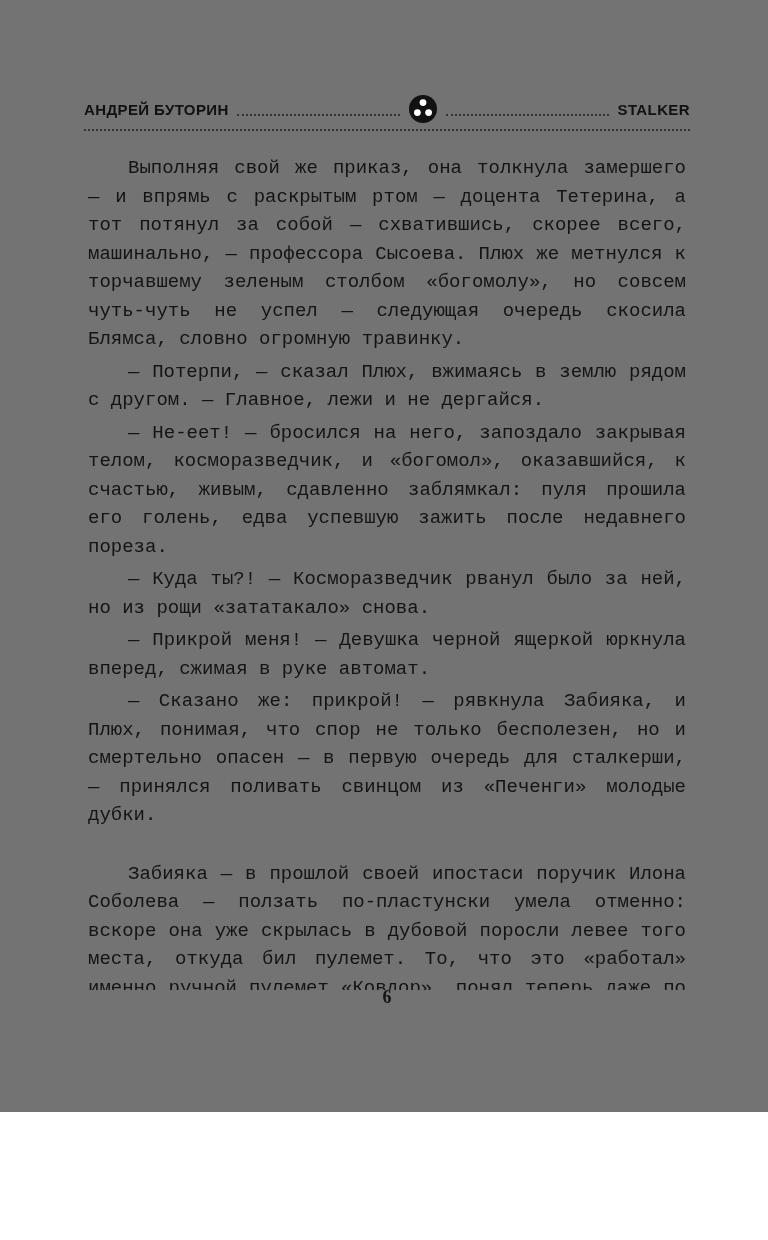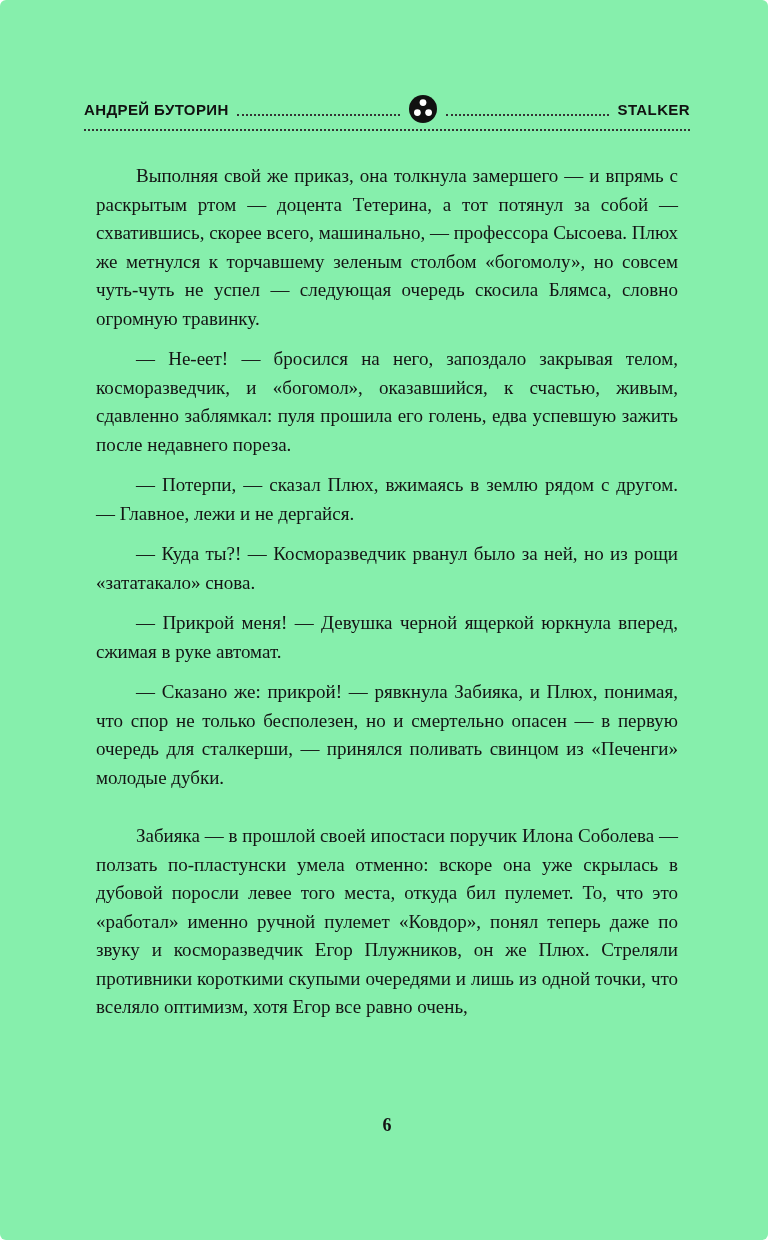--- a/index.html
+++ b/index.html
@@ -1,24 +1,23 @@
 <!DOCTYPE html>
 <html><head>
 <meta charset="utf-8">
 <style>
   html, body { margin: 0; padding: 0; background: #ffffff; }
   .page {
     position: relative;
     width: 768px;
-    height: 1240px;
-    background: #86efac;
+    height: 1112px;
+    background: #737373;
     color: #141414;
     font-family: "Liberation Serif", serif;
     overflow: hidden;
-    border-radius: 6px;
   }
 
   
   .header {
     position: absolute;
     top: 96px;
     left: 84px;
     right: 78px;
   }
   .header-row {
@@ -57,22 +56,23 @@
     left: 84px;
     right: 78px;
     bottom: 122px;
     overflow: hidden;
     font-size: 19px;
     line-height: 28.5px;
     text-align: justify;
     color: #141414;
   }
   .text-block p {
-    margin: 12px;
+    margin: 4px;
     text-indent: 40px;
+    font-family: Liberation Mono, monospace;
   }
   .text-block p.section-start {
     margin-top: 30px;
   }
 
   
   .page-number {
     position: absolute;
     bottom: 104px;
     left: 84px;
@@ -104,22 +104,22 @@
         </svg>
       </span>
       <span class="leader"></span>
       <span class="title">STALKER</span>
     </div>
     <div class="header-rule"></div>
   </div>
 
   <div class="text-block">
     <p>Выполняя свой же приказ, она толкнула замершего — и впрямь с раскрытым ртом — доцента Тетерина, а тот потянул за собой — схватившись, скорее всего, машинально, — профессора Сысоева. Плюх же метнулся к торчавшему зеленым столбом «богомолу», но совсем чуть-чуть не успел — следующая очередь скосила Блямса, словно огромную травинку.</p>
+    <p>— Потерпи, — сказал Плюх, вжимаясь в землю рядом с другом. — Главное, лежи и не дергайся.</p>
     <p>— Не-еет! — бросился на него, запоздало закрывая телом, косморазведчик, и «богомол», оказавшийся, к счастью, живым, сдавленно заблямкал: пуля прошила его голень, едва успевшую зажить после недавнего пореза.</p>
-    <p>— Потерпи, — сказал Плюх, вжимаясь в землю рядом с другом. — Главное, лежи и не дергайся.</p>
     <p>— Куда ты?! — Косморазведчик рванул было за ней, но из рощи «зататакало» снова.</p>
     <p>— Прикрой меня! — Девушка черной ящеркой юркнула вперед, сжимая в руке автомат.</p>
     <p>— Сказано же: прикрой! — рявкнула Забияка, и Плюх, понимая, что спор не только бесполезен, но и смертельно опасен — в первую очередь для сталкерши, — принялся поливать свинцом из «Печенги» молодые дубки.</p>
     <p class="section-start">Забияка — в прошлой своей ипостаси поручик Илона Соболева — ползать по-пластунски умела отменно: вскоре она уже скрылась в дубовой поросли левее того места, откуда бил пулемет. То, что это «работал» именно ручной пулемет «Ковдор», понял теперь даже по звуку и косморазведчик Егор Плужников, он же Плюх. Стреляли противники короткими скупыми очередями и лишь из одной точки, что вселяло оптимизм, хотя Егор все равно очень,</p>
   </div>
 
   <div class="page-number">6</div>
 
 </div>
 

